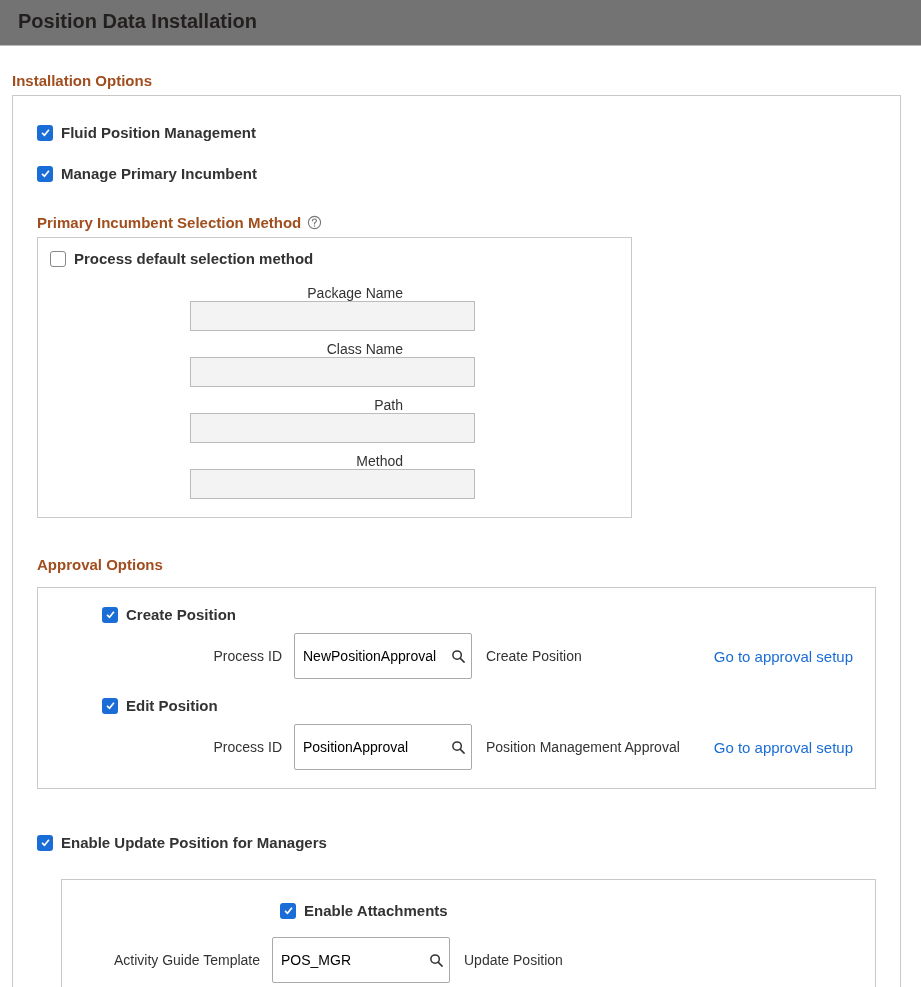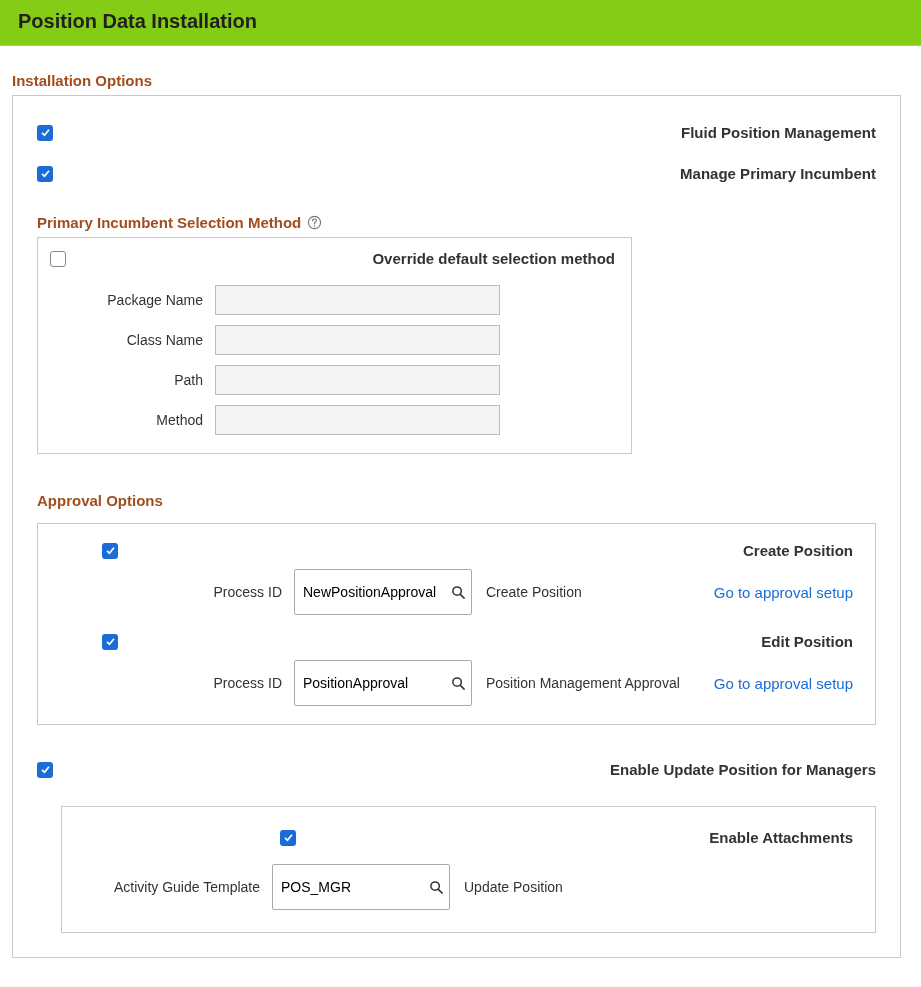--- a/index.html
+++ b/index.html
@@ -5,21 +5,21 @@
     * { box-sizing: border-box; }
     body {
       margin: 0;
       font-family: Arial, Helvetica, sans-serif;
       font-size: 14px;
       color: #333;
       background: #fff;
       width: 921px;
     }
     .header-bar {
-      background: #84cc16;
+      background: #737373;
       padding: 10px 18px 12px;
       border-bottom: 1px solid #bbb;
     }
     .header-bar h1 {
       margin: 0;
       font-size: 20px;
       font-weight: bold;
       color: #231f1f;
     }
     .content {
@@ -39,21 +39,20 @@
     .outer-box, .inner-box, .approval-box, .lower-box {
       border: 1px solid #c9c9c9;
       padding: 18px 18px 14px 18px;
     }
     .outer-box { padding: 28px 24px 24px 24px; }
     .check-row {
       display: flex;
       align-items: center;
       gap: 8px;
       margin-bottom: 24px;
-      justify-content: space-between;
     }
     .check-row.tight { margin-bottom: 10px; }
     .checkbox {
       width: 16px; height: 16px;
       display: inline-flex; align-items:center; justify-content:center;
       border-radius: 3px;
       flex-shrink:0;
     }
     .checkbox.checked {
       background: #1a6dd6;
@@ -65,20 +64,21 @@
     .checkbox.checked svg { width: 11px; height: 11px; }
     .check-label {
       font-size: 15px;
       color: #333;
       font-weight: bold;
     }
     .form-row {
       display: flex;
       align-items: center;
       margin-bottom: 10px;
+      flex-direction: column;
     }
     .form-label {
       width: 165px;
       text-align: right;
       padding-right: 12px;
       font-size: 14px;
       color: #333;
     }
     .form-label.wider { width: 200px; }
     .text-input {
@@ -180,21 +180,21 @@
             <circle cx="8" cy="8" r="6.5" fill="none" stroke="#777" stroke-width="1.2"></circle>
             <path d="M5.8 6.2c0-1.2 1-2 2.2-2s2.1.8 2.1 1.8c0 .9-.5 1.3-1.2 1.8-.6.4-.9.7-.9 1.4v.3" fill="none" stroke="#777" stroke-width="1.2" stroke-linecap="round"></path>
             <circle cx="8" cy="11.6" r="0.8" fill="#777"></circle>
           </svg>
       </span>
     </div>
 
     <div class="inner-box">
       <div class="check-row tight" style="margin-bottom:18px;">
         <span class="checkbox unchecked"></span>
-        <span class="check-label" style="font-weight:bold;">Override default selection method</span>
+        <span class="check-label" style="font-weight:bold;">Process default selection method</span>
       </div>
 
       <div class="form-row">
         <div class="form-label">Package Name</div>
         <input class="text-input w285" value="" style="">
       </div>
       <div class="form-row">
         <div class="form-label">Class Name</div>
         <input class="text-input w285" value="" style="">
       </div>
@@ -261,21 +261,21 @@
             </span>
           </span>
           <span class="desc-text">Position Management Approval</span>
           <span style="flex:1"></span>
           <a class="link">Go to approval setup</a>
         </div>
 
       </div>
     </div>
 
-    <div class="check-row" style="margin-top:36px; margin-bottom:0;">
+    <div class="check-row" style="margin-top:45px; margin-bottom:0;">
       <span class="checkbox checked">
         <svg viewBox="0 0 16 16">
             <polyline points="3,8.5 6.5,12 13,4" fill="none" stroke="#fff" stroke-width="2.5"></polyline>
           </svg>
       </span>
       <span class="check-label">Enable Update Position for Managers</span>
     </div>
 
     <div class="lower-box" style="margin-left:24px;">
 

